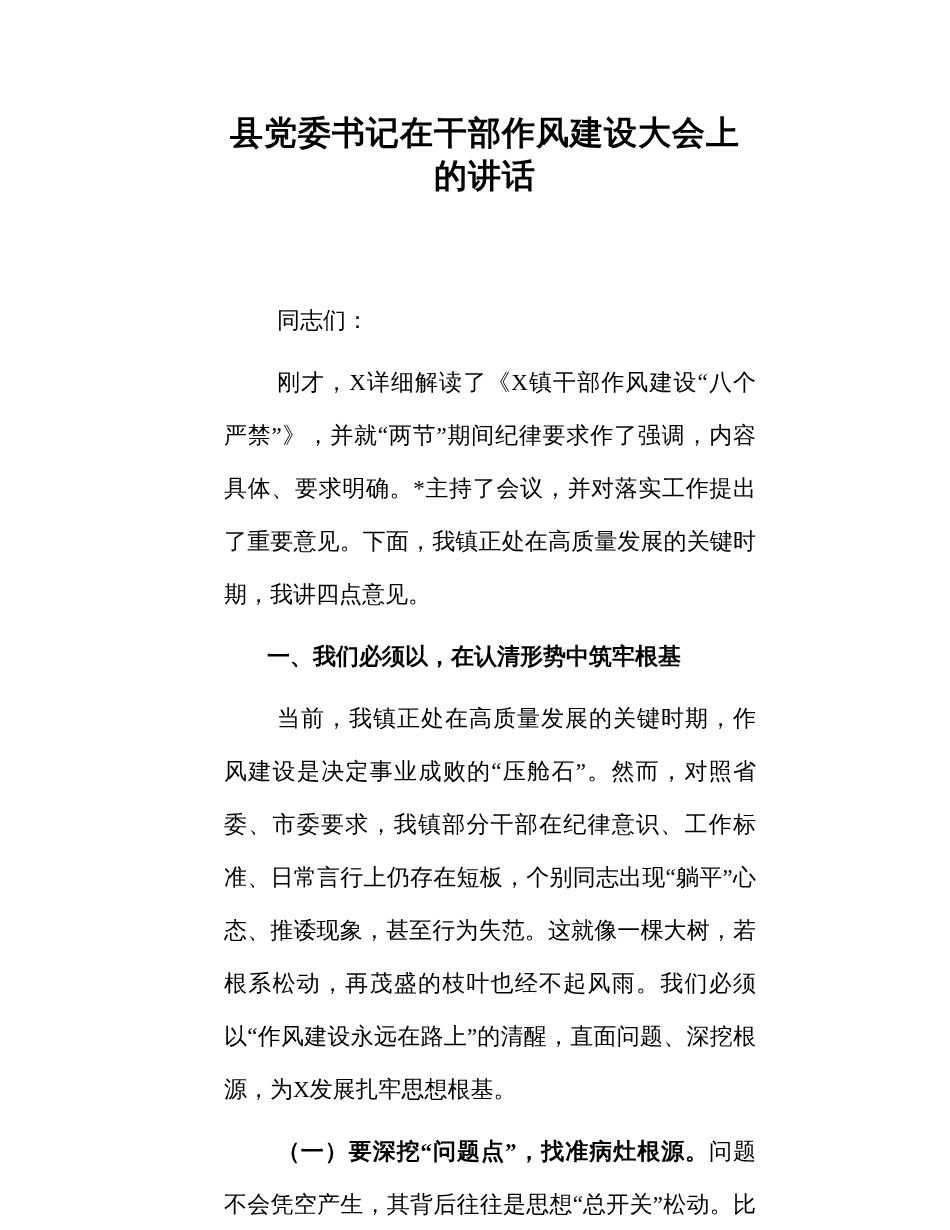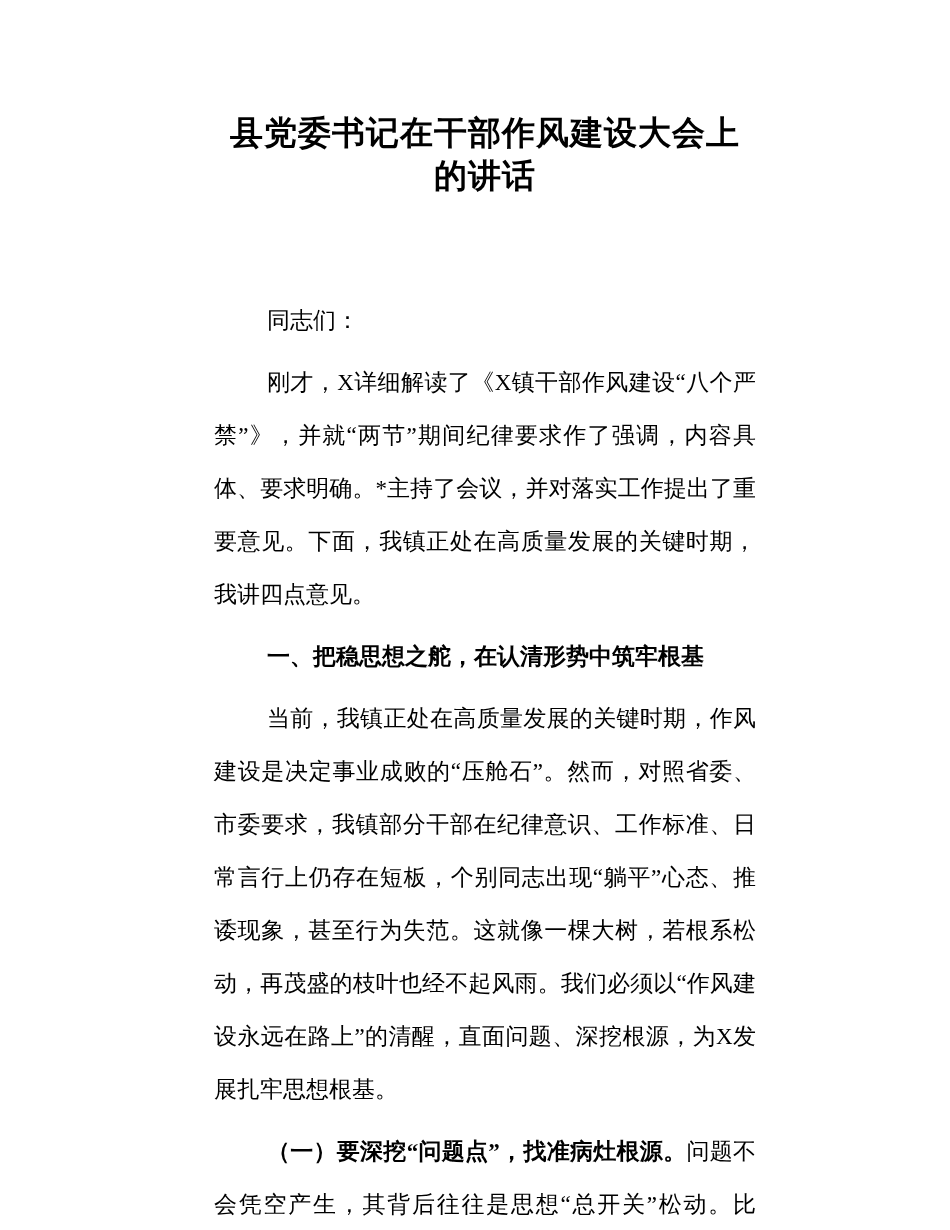--- a/index.html
+++ b/index.html
@@ -25,21 +25,21 @@
     text-align: center;
     letter-spacing: 1px;
     margin: 0 0 96px 0;
     line-height: 1.3;
   }
   .para {
     font-size: 23px;
     line-height: 53px;
     text-align: justify;
     text-indent: 2.3em;
-    margin: 0 0 9px 0;
+    margin: 0 0 9px 10px;
     word-break: break-all;
   }
   .section-heading {
     font-size: 23px;
     font-weight: 700;
     line-height: 53px;
     text-indent: 2.3em;
     margin: 0 0 9px 0;
   }
   .bold-lead {
@@ -50,19 +50,19 @@
 <body>
 
 <div class="page">
 
   <h1 class="doc-title">县党委书记在干部作风建设大会上的讲话</h1>
 
   <p class="para">同志们：</p>
 
   <p class="para">刚才，X详细解读了《X镇干部作风建设“八个严禁”》，并就“两节”期间纪律要求作了强调，内容具体、要求明确。*主持了会议，并对落实工作提出了重要意见。下面，我镇正处在高质量发展的关键时期，我讲四点意见。</p>
 
-  <h2 class="section-heading">一、把稳思想之舵，在认清形势中筑牢根基</h2>
+  <h2 class="section-heading">一、我们必须以，在认清形势中筑牢根基</h2>
 
   <p class="para">当前，我镇正处在高质量发展的关键时期，作风建设是决定事业成败的“压舱石”。然而，对照省委、市委要求，我镇部分干部在纪律意识、工作标准、日常言行上仍存在短板，个别同志出现“躺平”心态、推诿现象，甚至行为失范。这就像一棵大树，若根系松动，再茂盛的枝叶也经不起风雨。我们必须以“作风建设永远在路上”的清醒，直面问题、深挖根源，为X发展扎牢思想根基。</p>
 
   <p class="para"><span class="bold-lead">（一）要深挖“问题点”，找准病灶根源。</span><span>问题不会凭空产生，其背后往往是思想“总开关”松动。比如，有的干部觉得“小事无妨”，对群众诉求敷衍了事；有的在“八小时以</span></p>
 
 </div>
 
 </body></html>

